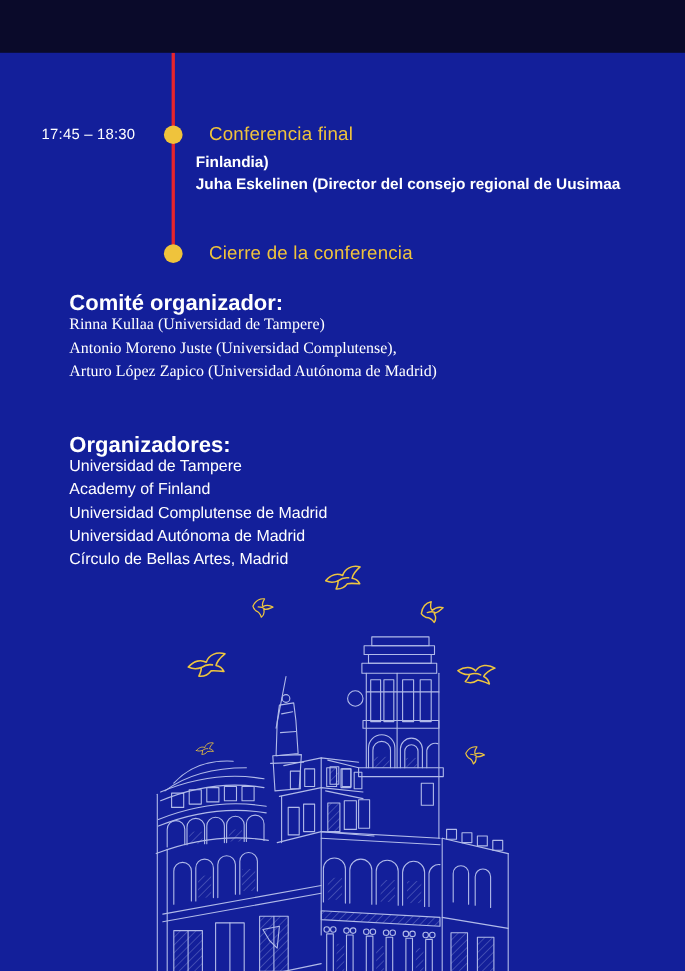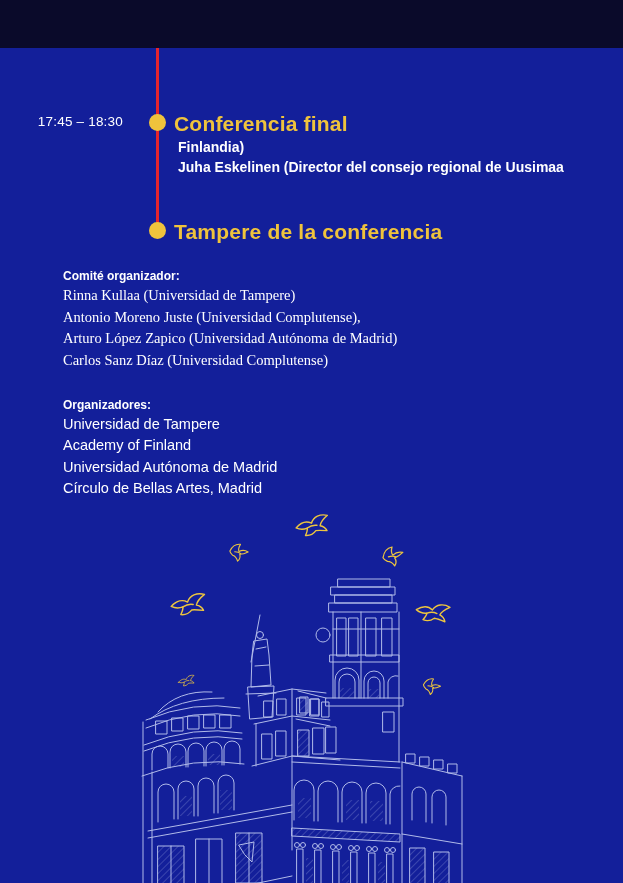--- a/index.html
+++ b/index.html
@@ -43,43 +43,43 @@
     position: absolute;
     left: 0; top: 66px;
     width: 123px;
     text-align: right;
     color: var(--text);
     font-size: 13.5px;
     letter-spacing: 0.2px;
   }
   .event-title {
     position: absolute;
-    left: 174px;
+    left: 190px;
     color: var(--accent);
-    font-size: 21px;
-    font-weight: 700;
+    font-size: 17px;
+    font-weight: 400;
     letter-spacing: 0.2px;
   }
   .title-1 { top: 64px; }
   .title-2 { top: 172px; }
   .speaker {
     position: absolute;
     left: 178px; top: 90px;
     color: var(--text);
     font-size: 14px;
     font-weight: 700;
     line-height: 19.5px;
   }
 
   
   .block { position: absolute; left: 63px; color: var(--text); }
   .block-committee { top: 219px; }
   .block-organizers { top: 348px; }
   .block-heading {
-    font-size: 12px;
+    font-size: 20px;
     font-weight: 700;
     line-height: 18px;
   }
   .block-list { font-size: 14.5px; font-weight: 400; }
   .block-committee .block-list div { line-height: 21.7px; font-family: Liberation Serif, serif; }
   .block-organizers .block-list div { line-height: 21.3px; }
 
   
   .illustration {
     position: absolute;
@@ -99,37 +99,37 @@
 
   <div class="time-label">17:45 – 18:30</div>
 
   <div class="event-title title-1">Conferencia final</div>
 
   <div class="speaker">
     <div>Finlandia)</div>
     <div>Juha Eskelinen (Director del consejo regional de Uusimaa</div>
   </div>
 
-  <div class="event-title title-2">Tampere de la conferencia</div>
+  <div class="event-title title-2">Cierre de la conferencia</div>
 
   <div class="block block-committee">
     <div class="block-heading">Comité organizador:</div>
     <div class="block-list">
       <div>Rinna Kullaa (Universidad de Tampere)</div>
       <div>Antonio Moreno Juste (Universidad Complutense),</div>
       <div>Arturo López Zapico (Universidad Autónoma de Madrid)</div>
-      <div>Carlos Sanz Díaz (Universidad Complutense)</div>
     </div>
   </div>
 
   <div class="block block-organizers">
     <div class="block-heading">Organizadores:</div>
     <div class="block-list">
       <div>Universidad de Tampere</div>
       <div>Academy of Finland</div>
+      <div>Universidad Complutense de Madrid</div>
       <div>Universidad Autónoma de Madrid</div>
       <div>Círculo de Bellas Artes, Madrid</div>
     </div>
   </div>
 
   <svg class="illustration" viewBox="0 0 623 883">
     <defs>
       <pattern id="hatch" width="5" height="5" patternUnits="userSpaceOnUse" patternTransform="rotate(45)">
         <line x1="0" y1="0" x2="0" y2="5" stroke="#cdd6f7" stroke-width="1" opacity="0.5"></line>
       </pattern>

